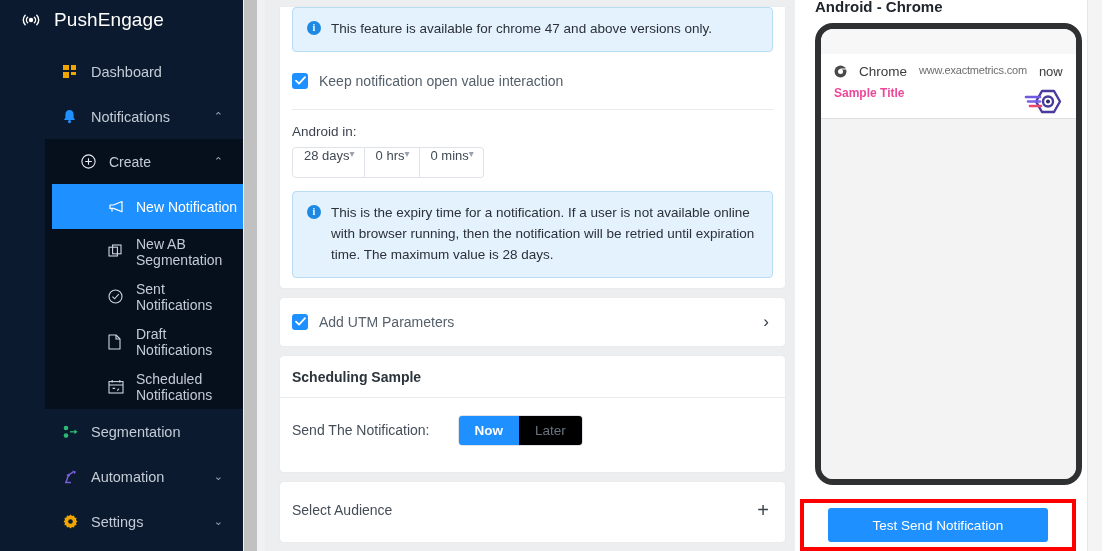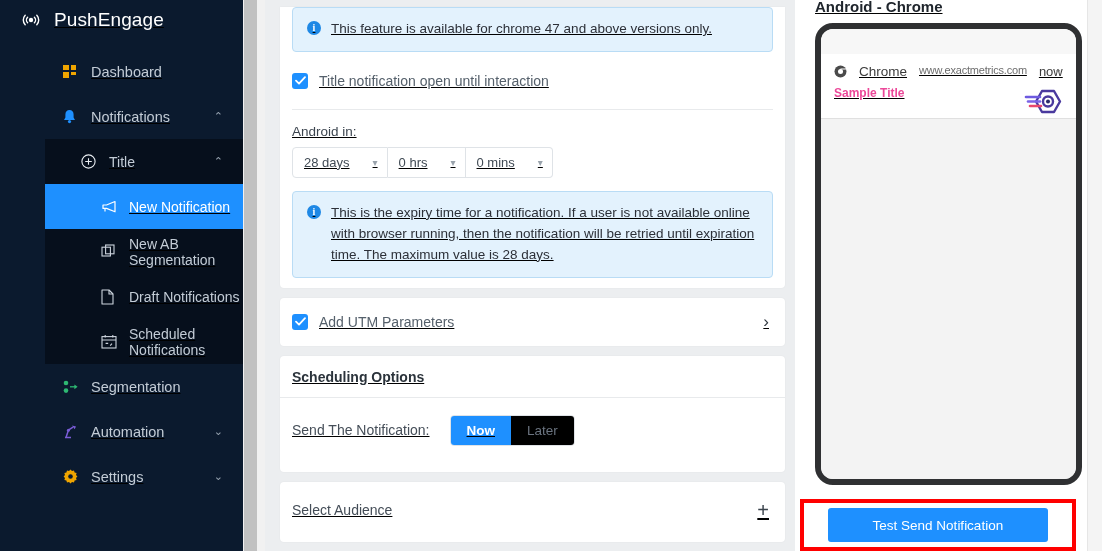--- a/index.html
+++ b/index.html
@@ -2,21 +2,21 @@
 <html><head>
 <meta charset="utf-8">
 <style>
   * { box-sizing: border-box; margin: 0; padding: 0; }
   html, body {
     width: 1116px; height: 551px;
     font-family: "Liberation Sans", sans-serif;
     background: #ffffff;
     overflow: hidden;
   }
-  .app { position: relative; width: 1035px; height: 551px; display: flex; text-decoration: underline; }
+  .app { position: relative; width: 1035px; height: 551px; display: flex; }
 
   
   .sidebar {
     width: 243px; height: 551px;
     background: #0b1a2e;
     color: #c7cfd8;
     flex: 0 0 243px;
     overflow: hidden;
     position: relative;
   }
@@ -42,21 +42,21 @@
   .nav-item .ico {
     width: 22px; height: 16px; flex: 0 0 22px;
     display: flex; align-items: center; justify-content: flex-start;
   }
   .nav-item .lbl { margin-left: 6px; }
   .nav-item .chev {
     position: absolute; right: 20px; font-size: 11px; color: #97a3b0;
   }
   .nav-sub { background: #060f1c; }
   .nav-sub .nav-item { padding-left: 36px; font-size: 14px; }
-  .nav-sub2 .nav-item { padding-left: 56px; }
+  .nav-sub2 .nav-item { padding-left: 56px; margin-left: 7px; }
   .nav-item.active { background: #1e90ff; color: #ffffff; }
   .nav-item.active .lbl { color: #ffffff; }
 
   
   .scroll-gutter {
     flex: 0 0 22px; width: 22px; height: 551px;
     background: #f1f1f1;
     position: relative;
   }
   .scroll-thumb {
@@ -111,21 +111,21 @@
     flex: 0 0 16px;
   }
   .cbox svg { display:block; }
   .divider { height: 1px; background: #e8eaec; margin: 0 12px; }
   .expires-label { padding: 14px 12px 8px 12px; font-size: 13.5px; color: #3c454f; }
   .selgroup { display: flex; margin: 0 12px 13px 12px; }
   .selbox {
     border: 1px solid #dfe3e7;
     background: #fff;
     height: 31px;
-    display: flex; align-items: center; gap: 23px;
+    display: flex; gap: 0;
     padding: 0 9px 0 11px;
     font-size: 13px; color: #404a54;
     cursor: pointer;
   }
   .selbox + .selbox { border-left: none; }
   .selbox:first-child { border-radius: 4px 0 0 4px; }
   .selbox:last-child { border-radius: 0 4px 4px 0; }
   .selbox .cv { color: #9aa3ac; font-size: 10px; }
 
   .utm-card {
@@ -135,21 +135,21 @@
     gap: 11px;
   }
   .utm-card .arrow { margin-left: auto; color: #333b44; font-size: 17px; }
 
   .sched-title {
     padding: 13px 12px 12px 12px;
     font-size: 14px; font-weight: bold; color: #2b333b;
     border-bottom: 1px solid #e8eaec;
   }
   .sched-row {
-    display: flex; align-items: center; gap: 20px;
+    display: flex; align-items: center; gap: 28px;
     padding: 17px 12px 26px 12px;
     font-size: 14px; color: #454e58;
   }
   .toggle { display: flex; border: 1px solid #dfe3e7; border-radius: 4px; overflow: hidden; }
   .toggle .seg {
     padding: 0 16px; height: 29px; line-height: 29px;
     font-size: 13.5px; color: #6b7480; background: #000000; cursor: pointer;
   }
   .toggle .seg.on { background: #1e90ff; color: #fff; font-weight: bold; }
 
@@ -270,21 +270,21 @@
       </div>
 
       <div class="nav-sub">
         <div class="nav-item">
           <span class="ico">
             <svg width="15" height="15" viewBox="0 0 15 15">
               <circle cx="7.5" cy="7.5" r="6.6" fill="none" stroke="#e9edf2" stroke-width="1.1"></circle>
               <path d="M7.5 4.2 L7.5 10.8 M4.2 7.5 L10.8 7.5" stroke="#e9edf2" stroke-width="1.1"></path>
             </svg>
           </span>
-          <span class="lbl">Title</span>
+          <span class="lbl">Create</span>
           <span class="chev">⌃</span>
         </div>
 
         <div class="nav-sub2">
           <div class="nav-item active">
             <span class="ico">
               <svg width="16" height="13" viewBox="0 0 16 13">
                 <path d="M14 1.5 L5.5 5 L2 5 L2 8.4 L5.5 8.4 L14 11.8 Z" fill="none" stroke="#ffffff" stroke-width="1.2" stroke-linejoin="round"></path>
                 <path d="M4 8.6 L4 11.6" stroke="#ffffff" stroke-width="1.2"></path>
               </svg>
@@ -295,20 +295,29 @@
           <div class="nav-item">
             <span class="ico">
               <svg width="15" height="15" viewBox="0 0 15 15">
                 <rect x="1" y="3.2" width="8.4" height="8.8" fill="none" stroke="#cdd5de" stroke-width="1.1"></rect>
                 <rect x="4.6" y="1" width="8.4" height="8.8" fill="none" stroke="#cdd5de" stroke-width="1.1"></rect>
               </svg>
             </span>
             <span class="lbl">New AB Segmentation</span>
           </div>
 
+          <div class="nav-item">
+            <span class="ico">
+              <svg width="15" height="15" viewBox="0 0 15 15">
+                <circle cx="7.5" cy="7.5" r="6.5" fill="none" stroke="#cdd5de" stroke-width="1.1"></circle>
+                <path d="M4.4 7.6 L6.6 9.8 L10.8 5.2" fill="none" stroke="#cdd5de" stroke-width="1.1"></path>
+              </svg>
+            </span>
+            <span class="lbl">Sent Notifications</span>
+          </div>
 
           <div class="nav-item">
             <span class="ico">
               <svg width="13" height="16" viewBox="0 0 13 16">
                 <path d="M1 1 L8 1 L12 5 L12 15 L1 15 Z" fill="none" stroke="#cdd5de" stroke-width="1.1" stroke-linejoin="round"></path>
                 <path d="M8 1 L8 5 L12 5" fill="none" stroke="#cdd5de" stroke-width="1.1"></path>
               </svg>
             </span>
             <span class="lbl">Draft Notifications</span>
           </div>
@@ -376,21 +385,21 @@
           <span class="i-ico">i</span>
           <span>This feature is available for chrome 47 and above versions only.</span>
         </div>
 
         <div class="chk-row">
           <span class="cbox">
             <svg width="11" height="9" viewBox="0 0 11 9">
                 <path d="M1 4.6 L4 7.6 L10 1.2" fill="none" stroke="#ffffff" stroke-width="1.8" stroke-linecap="round" stroke-linejoin="round"></path>
               </svg>
           </span>
-          <span>Title notification open until interaction</span>
+          <span>Keep notification open value interaction</span>
         </div>
 
         <div class="divider"></div>
 
         <div class="expires-label">Android in:</div>
 
         <div class="selgroup">
           <div class="selbox">
             <span>28 days</span>
             <span class="cv">▾</span>
@@ -417,21 +426,21 @@
             <svg width="11" height="9" viewBox="0 0 11 9">
                 <path d="M1 4.6 L4 7.6 L10 1.2" fill="none" stroke="#ffffff" stroke-width="1.8" stroke-linecap="round" stroke-linejoin="round"></path>
               </svg>
           </span>
           <span>Add UTM Parameters</span>
           <span class="arrow">›</span>
         </div>
       </div>
 
       <div class="card">
-        <div class="sched-title">Scheduling Options</div>
+        <div class="sched-title">Scheduling Sample</div>
         <div class="sched-row">
           <span>Send The Notification:</span>
           <span class="toggle">
             <span class="seg on">Now</span>
             <span class="seg">Later</span>
           </span>
         </div>
       </div>
 
       <div class="card">

